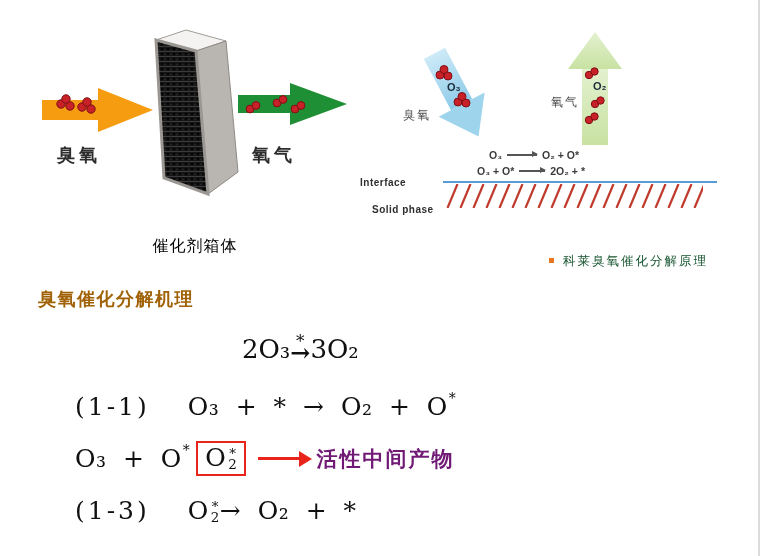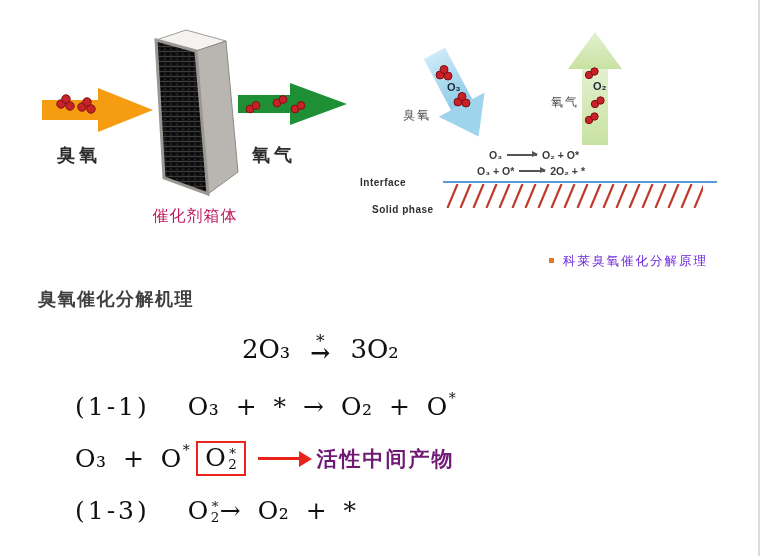--- a/index.html
+++ b/index.html
@@ -8,43 +8,43 @@
           font-family:"Liberation Sans",sans-serif;}
   .abs{position:absolute;}
 
   
   .fill-orange{fill:var(--orange,#f59c10);}
   .fill-flowgreen{fill:var(--flow-green,#1f8f35);}
   .mol circle{fill:var(--mol-red,#c92128);stroke:var(--mol-red-dark,#7e1015);stroke-width:1;}
 
   
   .lbl-cn-lg{font-size:18px;font-weight:600;color:#2d2d2d;letter-spacing:4px;white-space:nowrap;}
-  .lbl-box{font-size:16px;font-weight:500;color:#be185d;letter-spacing:1px;white-space:nowrap;}
+  .lbl-box{font-size:16px;font-weight:500;color:#000000;letter-spacing:1px;white-space:nowrap;margin-top:30px;}
 
   
   .lbl-cn-sm{font-size:12px;color:#4f4f4f;letter-spacing:2px;white-space:nowrap;}
   .lbl-mol{font-size:11px;font-weight:700;color:#1c2b3a;white-space:nowrap;}
   .rxn{display:flex;align-items:center;gap:5px;font-size:10.5px;font-weight:600;color:#3b3b3b;white-space:nowrap;}
   .sm-arrow{position:relative;width:30px;height:1.3px;background:#555;flex:0 0 auto;}
   .sm-arrow::after{content:"";position:absolute;right:-1px;top:-3.2px;
      border-left:6px solid #555;border-top:3.6px solid transparent;border-bottom:3.6px solid transparent;}
   .interface-line{height:2px;background:var(--interface-blue,#5b9bd5);}
   .lbl-en{font-size:10px;font-weight:700;color:#2e2e2e;letter-spacing:.5px;white-space:nowrap;}
 
   
   .caption{display:flex;align-items:flex-start;gap:9px;}
   .caption .bullet{width:5px;height:5px;margin-top:5px;background:var(--bullet-orange,#e87722);flex:0 0 auto;}
   .caption .cap-text{font-family:"DejaVu Serif","Liberation Serif",serif;font-size:12.5px;
-      color:#6d28d9;letter-spacing:2px;white-space:nowrap;}
-
-  
-  .heading{font-size:18px;font-weight:700;color:#404040;letter-spacing:1.5px;white-space:nowrap;}
+      color:#14532d;letter-spacing:2px;white-space:nowrap;}
+
+  
+  .heading{font-size:18px;font-weight:700;color:#a16207;letter-spacing:1.5px;white-space:nowrap;}
   .eq,.overall{position:absolute;display:flex;align-items:center;color:#101010;white-space:nowrap;
       font-family:"DejaVu Serif","Liberation Serif",serif;font-size:25px;}
-  .overall{font-size:26px;gap:20px;}
+  .overall{font-size:26px;}
   .stack{display:inline-flex;flex-direction:column;align-items:center;line-height:1;}
   .stack .star{font-size:17px;height:11px;}
   .stack .arr{font-size:24px;font-weight:700;margin-top:-3px;}
   .eq .no{letter-spacing:3px;margin-right:38px;}
   .eq .f{display:inline-flex;align-items:center;word-spacing:8px;letter-spacing:.5px;}
   .sup{font-size:14px;position:relative;top:-9px;margin-left:1px;}
   .ss{display:inline-flex;flex-direction:column;align-items:center;font-size:13.5px;
       line-height:11px;margin-left:2px;transform:translateY(1px);}
   .redbox{display:inline-flex;align-items:center;border:2px solid var(--accent-red,#e8241b);
       padding:0 7px 2px;margin-left:6px;}

